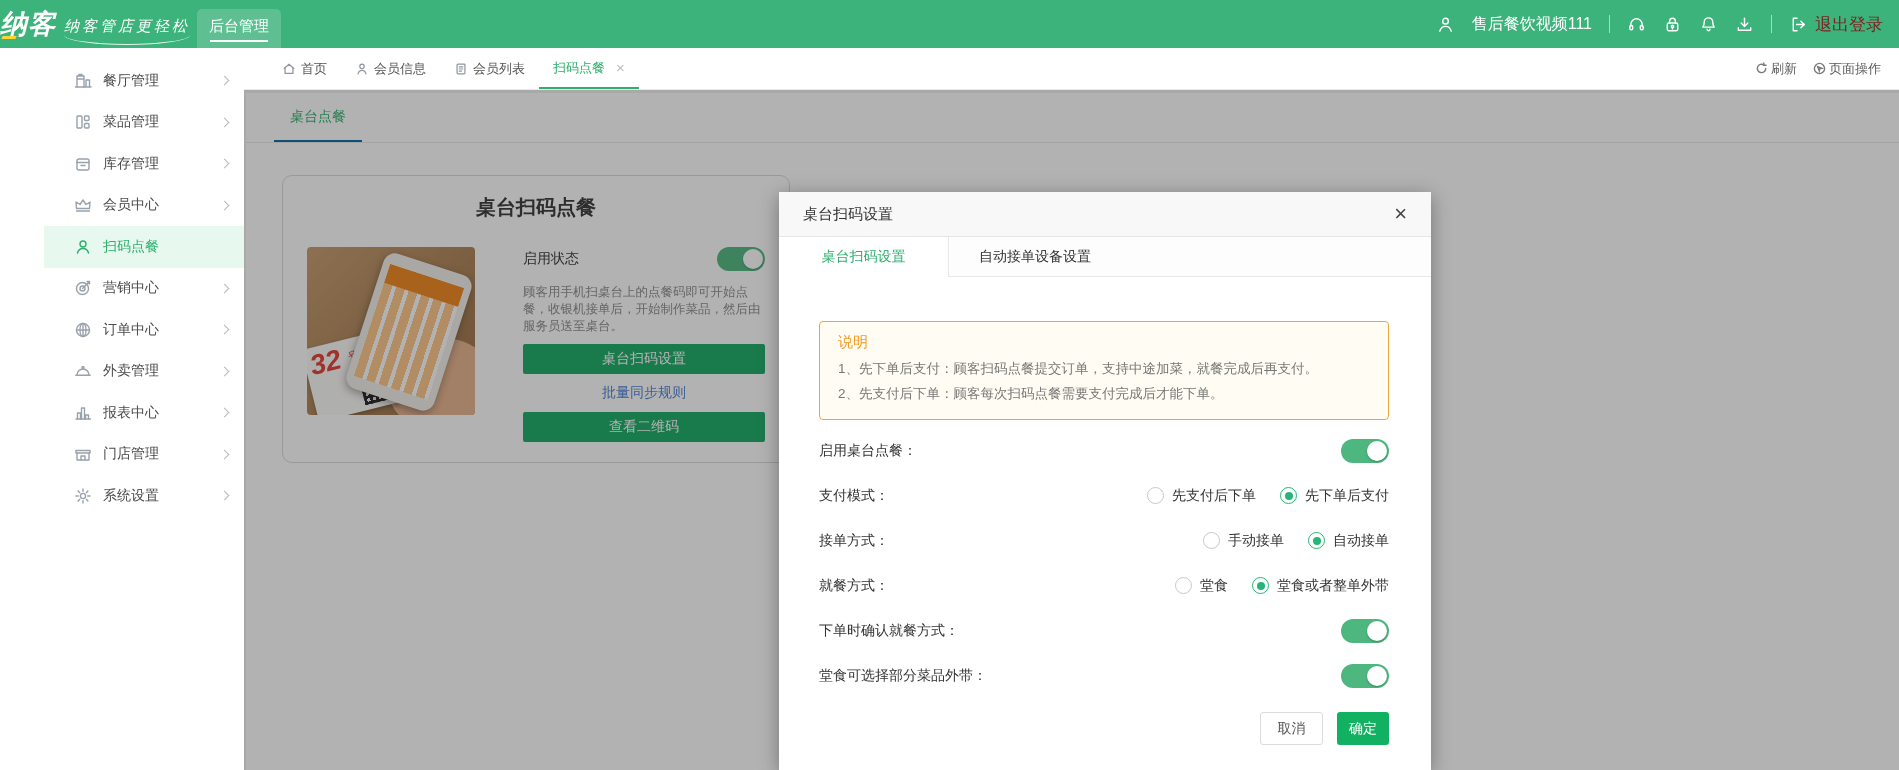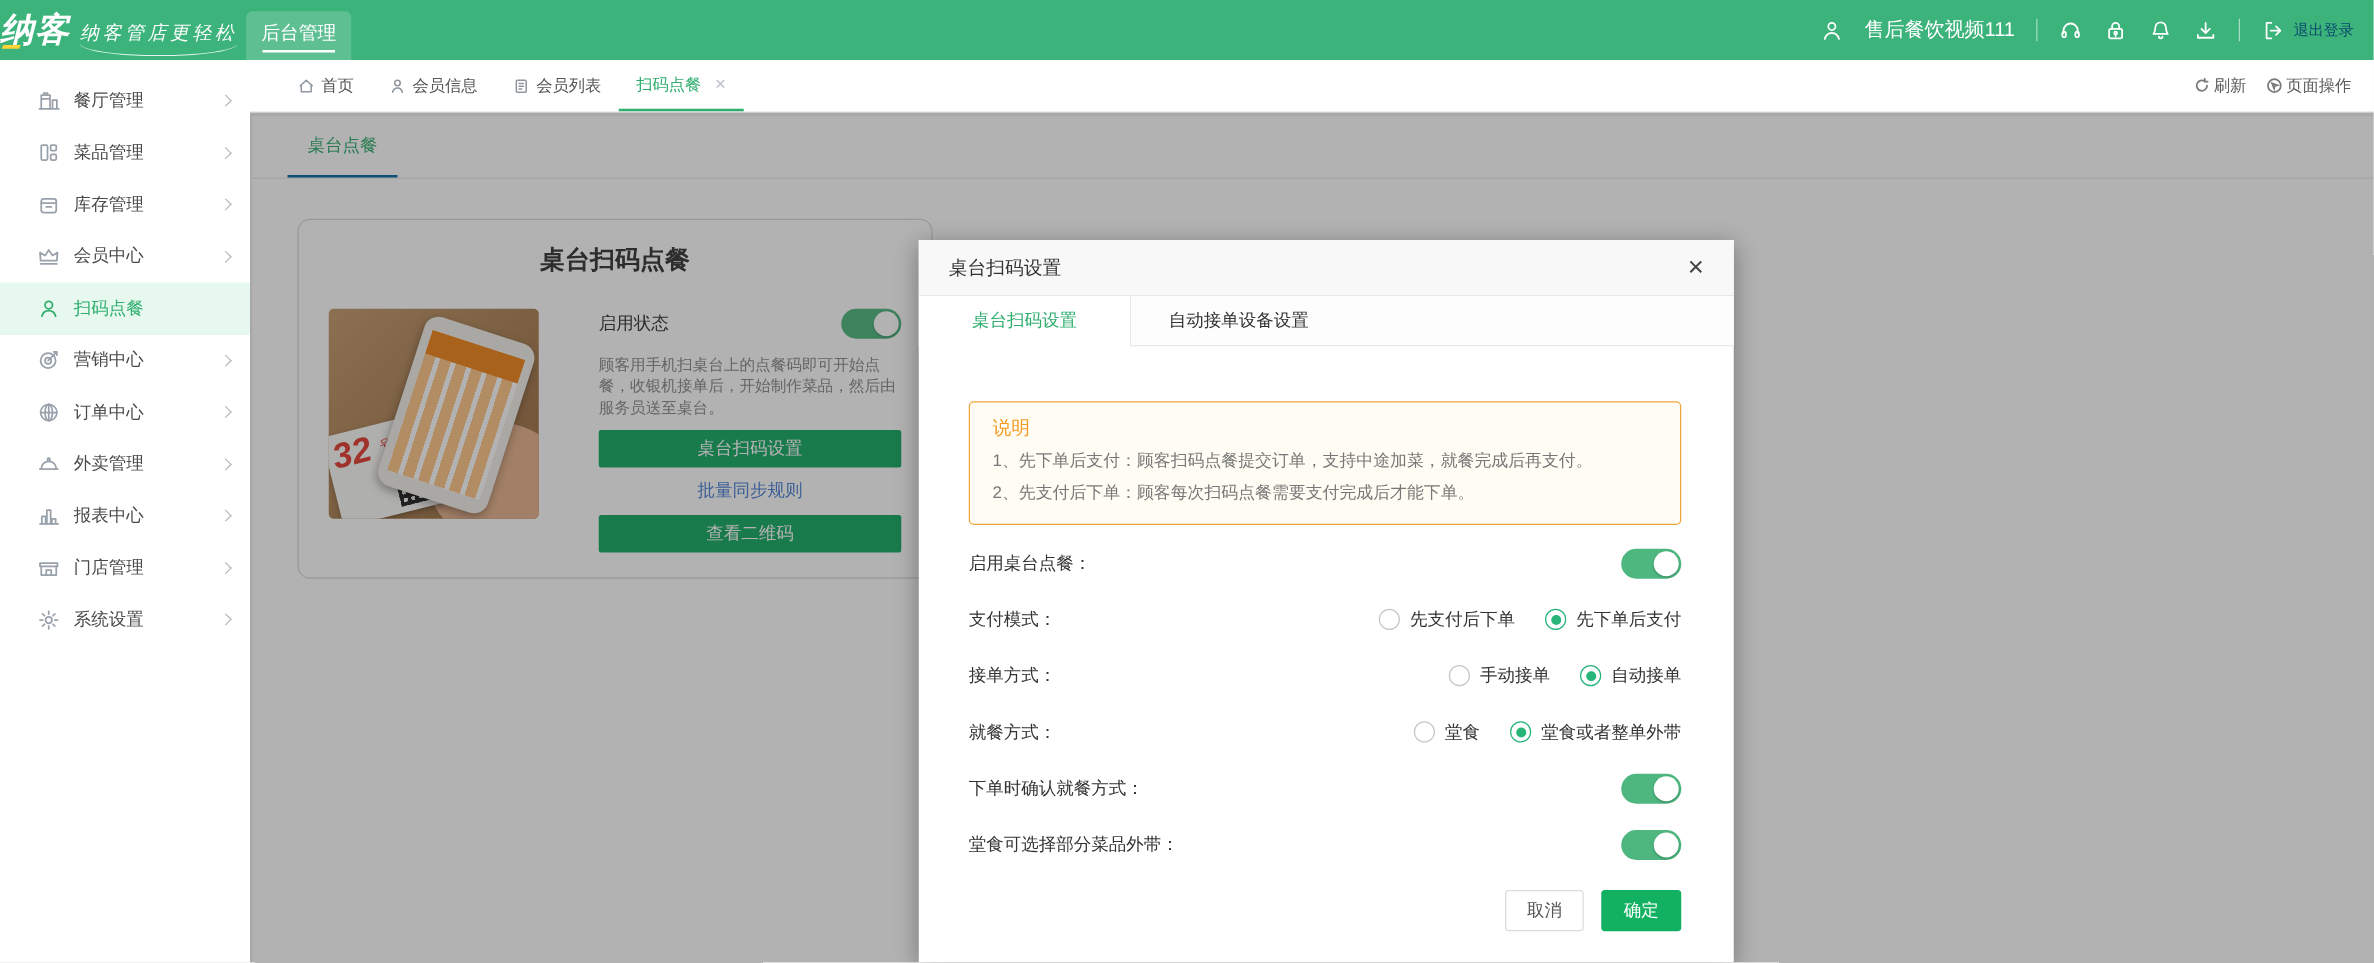--- a/index.html
+++ b/index.html
@@ -13,24 +13,24 @@
   .logo::after { content:""; position:absolute; left:2px; bottom:6px; width:14px; height:3px; background:#ffd437; transform:skewX(-25deg); }
   .slogan { color:#fff; font-size:15px; font-style:italic; font-family:"DejaVu Serif","Liberation Serif",serif; padding-bottom:8px; border-bottom:1px solid rgba(255,255,255,.85); border-radius:0 0 50% 50%/0 0 10px 10px; letter-spacing:3px; }
   .admin-tab { position:absolute; left:197px; bottom:0; width:84px; height:39px; background:rgba(255,255,255,.18); border-radius:5px 5px 0 0; display:flex; align-items:center; justify-content:center; }
   .admin-tab span { color:#fff; font-size:15px; position:relative; padding-bottom:4px; }
   .admin-tab span::after { content:""; position:absolute; left:50%; transform:translateX(-50%); bottom:-2px; width:58px; height:2px; background:#fff; }
   .topbar-right { margin-left:auto; display:flex; align-items:center; gap:17px; padding-right:16px; color:#fff; }
   .topbar-right .uname { font-size:16px; }
   .tdivider { width:1px; height:18px; background:rgba(255,255,255,.55); }
   .ticon { width:19px; height:19px; display:block; }
   .logout-wrap { display:flex; align-items:center; gap:7px; }
-  .logout-label { font-size:12px; color:#0c4a6e; }
-
-  
-  .body-row { flex:1; display:flex; min-height:0; }
+  .logout-label { font-size:17px; color:#7f1d1d; }
+
+  
+  .body-row { flex:1; display:flex; min-height:0;padding-left:44px; }
 
   
   .sidebar { width:200px; background:#fff; padding-top:12px; flex-shrink:0; }
   .side-item { height:41.5px; display:flex; align-items:center; padding:0 16px 0 30px; gap:11px; cursor:pointer; }
   .side-item .slabel { font-size:14px; color:#4a4a4a; }
   .side-item .chev { margin-left:auto; width:7px; height:7px; border-right:1.6px solid #b8b8b8; border-top:1.6px solid #b8b8b8; transform:rotate(45deg); }
   .side-item.active { background:#e7f8ee; }
   .side-item.active .slabel { color:#2fae6e; }
   .side-item.active svg { stroke:#2fae6e; }
   .side-item svg { width:18px; height:18px; stroke:#99a1ab; fill:none; stroke-width:1.4; stroke-linecap:round; stroke-linejoin:round; }
@@ -105,21 +105,21 @@
   .f-label { font-size:14px; color:#333; }
   .radio-group { display:flex; align-items:flex-end; gap:24px; }
   .radio { display:flex; align-items:center; gap:8px; cursor:pointer; }
   .rdot { width:17px; height:17px; border-radius:50%; border:1px solid #c8c8c8; background:#fff; position:relative; flex-shrink:0; }
   .radio.checked .rdot { border-color:#27b579; }
   .radio.checked .rdot::after { content:""; position:absolute; left:50%; top:50%; transform:translate(-50%,-50%); width:8px; height:8px; border-radius:50%; background:#27b579; }
   .rlabel { font-size:14px; color:#333; }
 
   .modal-footer { display:flex; justify-content:flex-end; gap:14px; margin-top:14px; }
   .btn-cancel { width:63px; height:33px; background:#fff; border:1px solid #dcdcdc; border-radius:3px; color:#555; font-size:14px; cursor:pointer; }
-  .btn-confirm { width:64px; height:33px; background:#12b161; border:none; border-radius:3px; color:#fff; font-size:14px; cursor:pointer; }
+  .btn-confirm { width:52px; height:33px; background:#12b161; border:none; border-radius:3px; color:#fff; font-size:14px; cursor:pointer; }
 </style>
 </head>
 <body>
 
 <div class="app">
 
   <header class="topbar">
     <div class="logo-area">
       <div class="logo">纳客</div>
       <div class="slogan">纳客管店更轻松</div>

